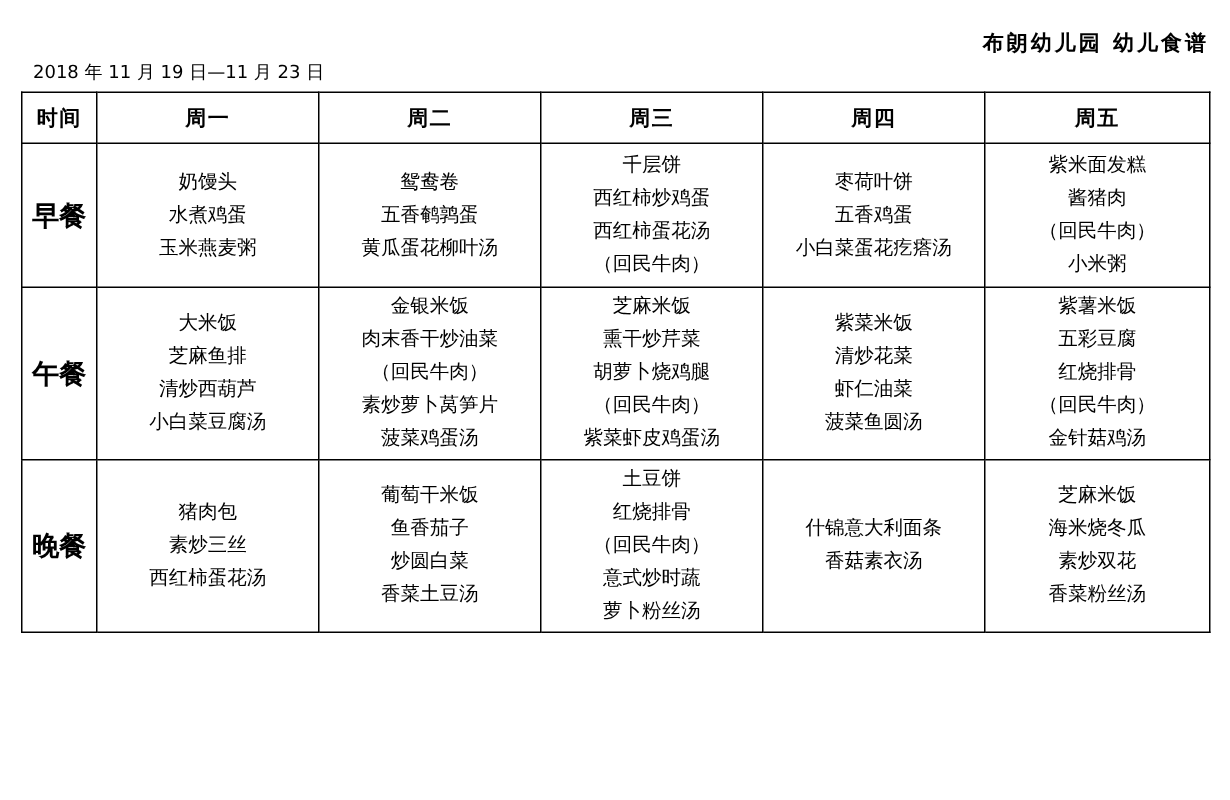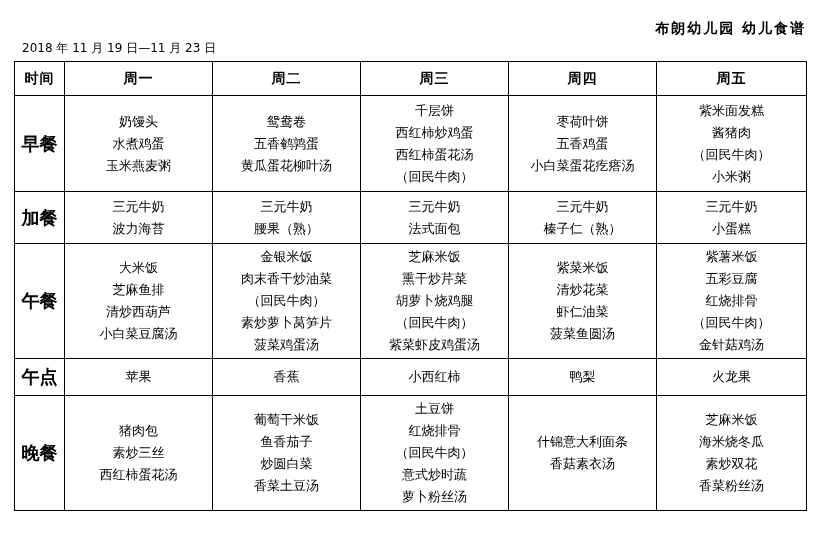--- a/index.html
+++ b/index.html
@@ -86,43 +86,20 @@
             <div class="dish">小白菜蛋花疙瘩汤</div>
           </td>
           <td>
             <div class="dish">紫米面发糕</div>
             <div class="dish">酱猪肉</div>
             <div class="dish">（回民牛肉）</div>
             <div class="dish">小米粥</div>
           </td>
         </tr>
         <tr>
-          <th class="row-label">加餐</th>
-          <td>
-            <div class="dish">三元牛奶</div>
-            <div class="dish">波力海苔</div>
-          </td>
-          <td>
-            <div class="dish">三元牛奶</div>
-            <div class="dish">腰果（熟）</div>
-          </td>
-          <td>
-            <div class="dish">三元牛奶</div>
-            <div class="dish">法式面包</div>
-          </td>
-          <td>
-            <div class="dish">三元牛奶</div>
-            <div class="dish">榛子仁（熟）</div>
-          </td>
-          <td>
-            <div class="dish">三元牛奶</div>
-            <div class="dish">小蛋糕</div>
-          </td>
-        </tr>
-        <tr>
           <th class="row-label">午餐</th>
           <td>
             <div class="dish">大米饭</div>
             <div class="dish">芝麻鱼排</div>
             <div class="dish">清炒西葫芦</div>
             <div class="dish">小白菜豆腐汤</div>
           </td>
           <td>
             <div class="dish">金银米饭</div>
             <div class="dish">肉末香干炒油菜</div>
@@ -142,38 +119,20 @@
             <div class="dish">清炒花菜</div>
             <div class="dish">虾仁油菜</div>
             <div class="dish">菠菜鱼圆汤</div>
           </td>
           <td>
             <div class="dish">紫薯米饭</div>
             <div class="dish">五彩豆腐</div>
             <div class="dish">红烧排骨</div>
             <div class="dish">（回民牛肉）</div>
             <div class="dish">金针菇鸡汤</div>
-          </td>
-        </tr>
-        <tr>
-          <th class="row-label">午点</th>
-          <td>
-            <div class="dish">苹果</div>
-          </td>
-          <td>
-            <div class="dish">香蕉</div>
-          </td>
-          <td>
-            <div class="dish">小西红柿</div>
-          </td>
-          <td>
-            <div class="dish">鸭梨</div>
-          </td>
-          <td>
-            <div class="dish">火龙果</div>
           </td>
         </tr>
         <tr>
           <th class="row-label">晚餐</th>
           <td>
             <div class="dish">猪肉包</div>
             <div class="dish">素炒三丝</div>
             <div class="dish">西红柿蛋花汤</div>
           </td>
           <td>

